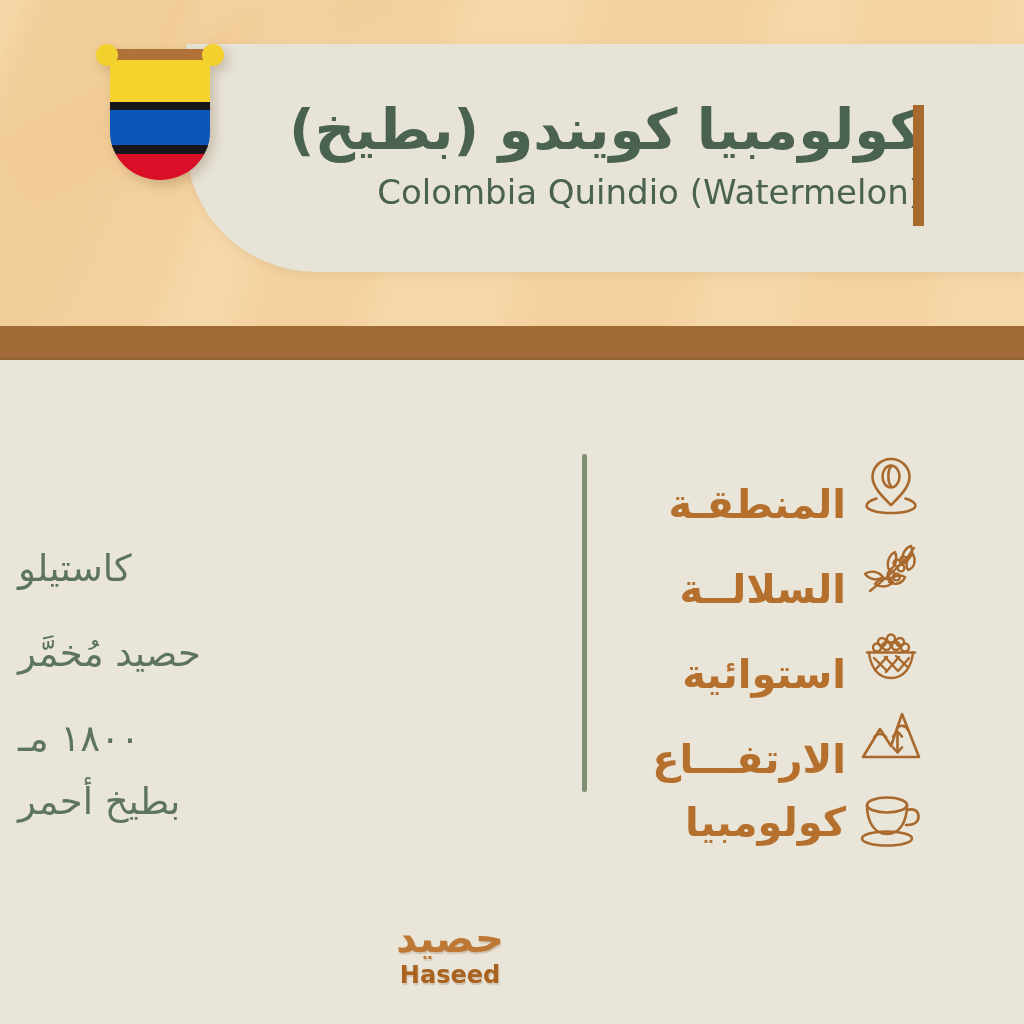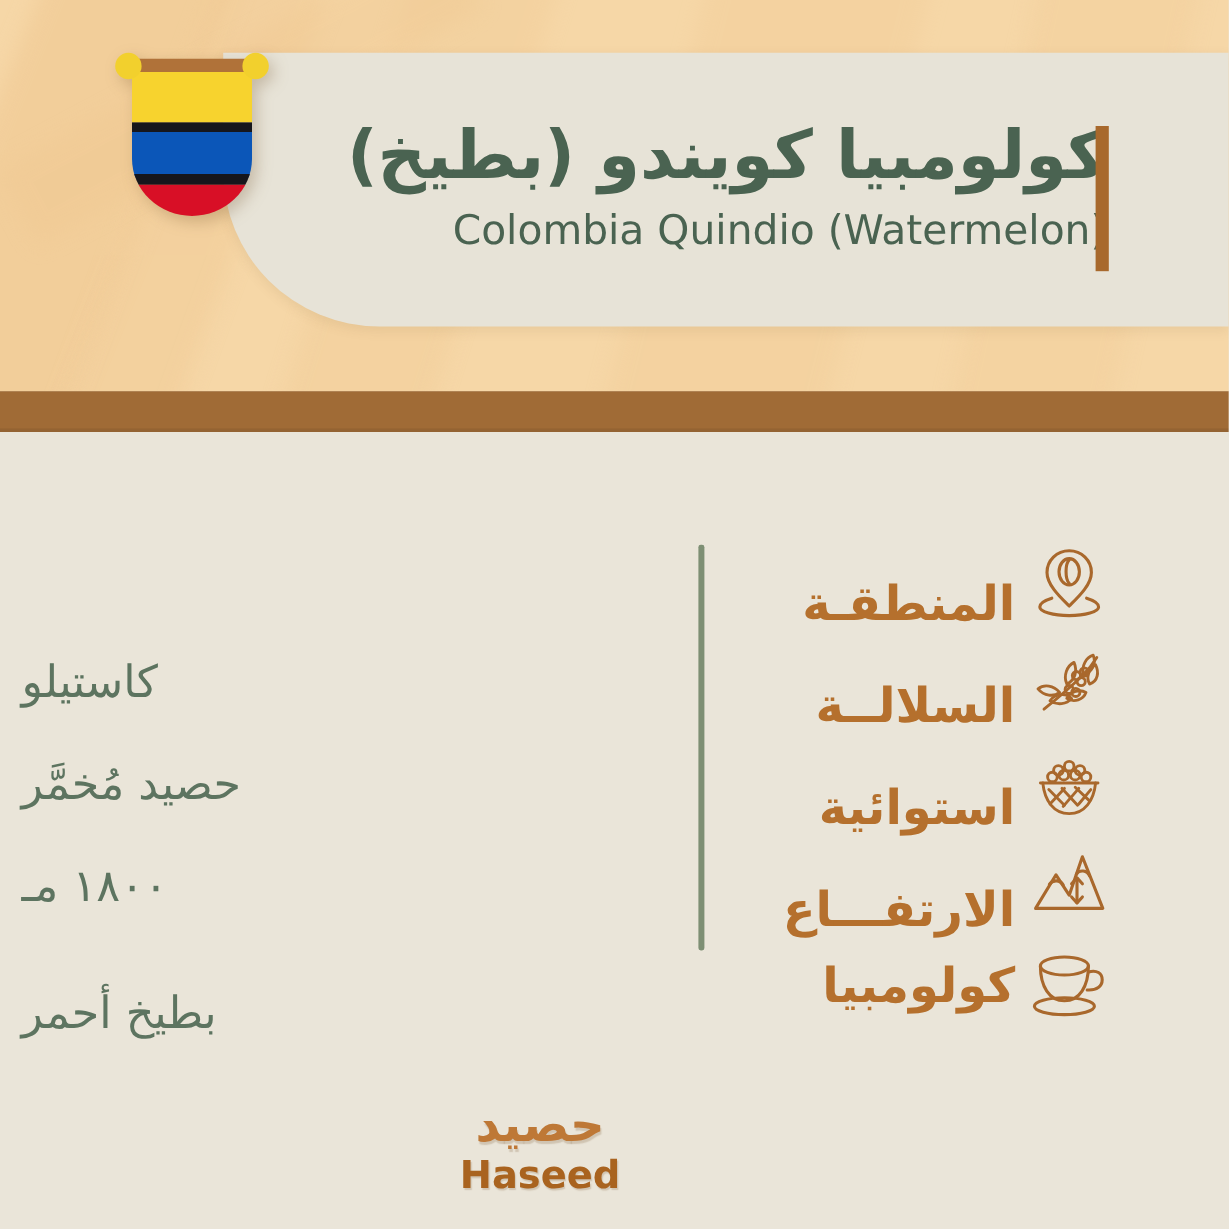--- a/index.html
+++ b/index.html
@@ -155,21 +155,21 @@
   }
 
   .value-cell {
     position:absolute;
     left:0; top:0;
     width:556px; height:80px;
     display:flex; align-items:center; justify-content:flex-end;
     padding-left:18px;
     direction:rtl;
   }
-  .row.r4 .value-cell { height:auto; align-items:flex-start;margin-top:43px; }
+  .row.r4 .value-cell { height:auto; align-items:flex-start; }
 
   .value-text {
     font-size:37px;
     color:#5D7460;
     white-space:nowrap;
     line-height:1.28;
     text-align:right;
   }
   .value-text.two-line { white-space:normal; }
 
@@ -182,21 +182,21 @@
   }
   .logo-ar {
     font-size:40px;
     font-weight:bold;
     color:#BE7836;
     line-height:1;
     letter-spacing:1px;
     text-shadow:1px 2px 1px rgba(120,80,40,.22);
   }
   .logo-en {
-    font-size:32px;
+    font-size:24px;
     font-weight:bold;
     color:#A9631F;
     line-height:1;
     margin-top:5px;
     direction:ltr;
     text-shadow:1px 2px 1px rgba(120,80,40,.22);
   }
 </style>
 </head>
 <body>

